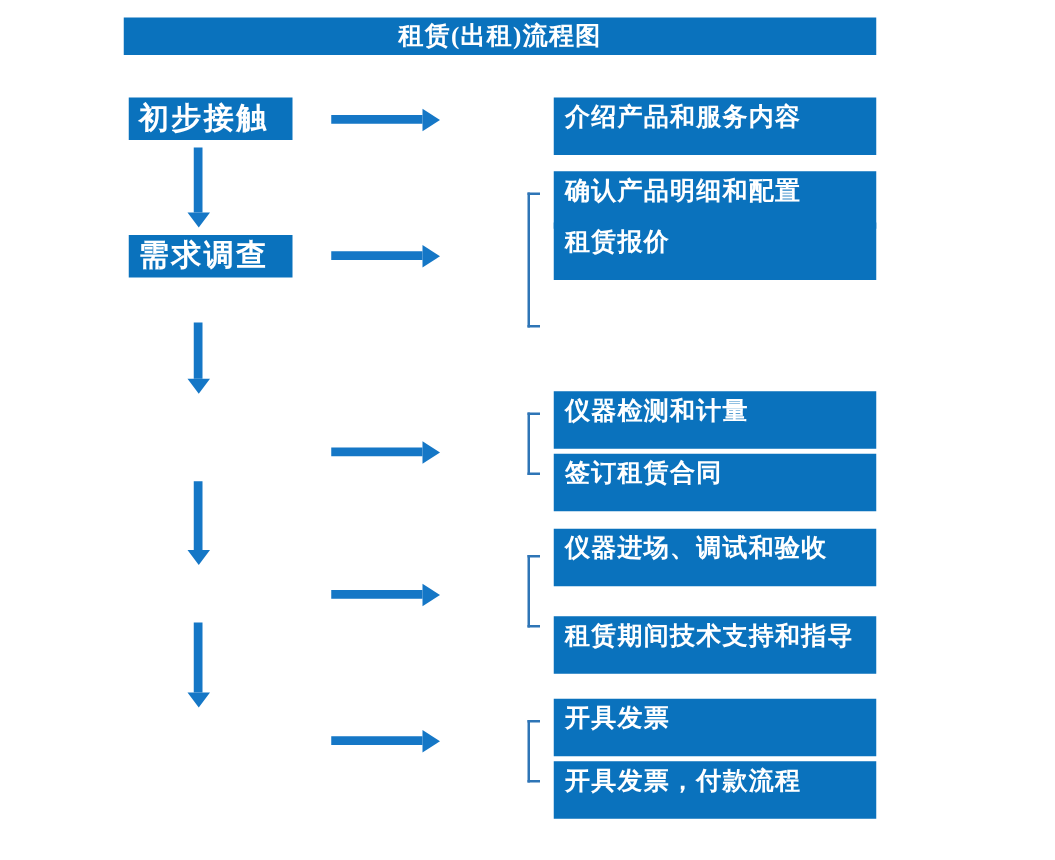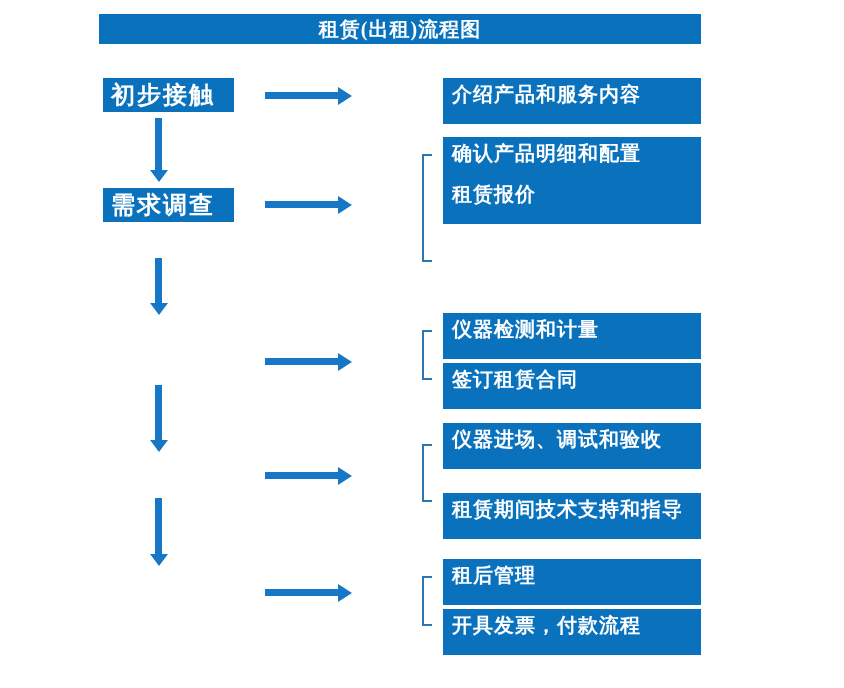--- a/index.html
+++ b/index.html
@@ -85,16 +85,16 @@
   <div class="bracket" style="top:444px;height:58px"></div>
   <div class="bracket" style="top:576px;height:50px"></div>
 
   <div class="rbox" style="top:78px">介绍产品和服务内容</div>
   <div class="rbox" style="top:137px">确认产品明细和配置</div>
   <div class="rbox" style="top:178px">租赁报价</div>
   <div class="rbox" style="top:313px">仪器检测和计量</div>
   <div class="rbox" style="top:363px">签订租赁合同</div>
   <div class="rbox" style="top:493px">租赁期间技术支持和指导</div>
   <div class="rbox" style="top:423px">仪器进场、调试和验收</div>
-  <div class="rbox" style="top:559px">租后管理</div>
+  <div class="rbox" style="top:559px">开具发票</div>
   <div class="rbox" style="top:609px">开具发票，付款流程</div>
 
 </div>
 
 </body></html>

